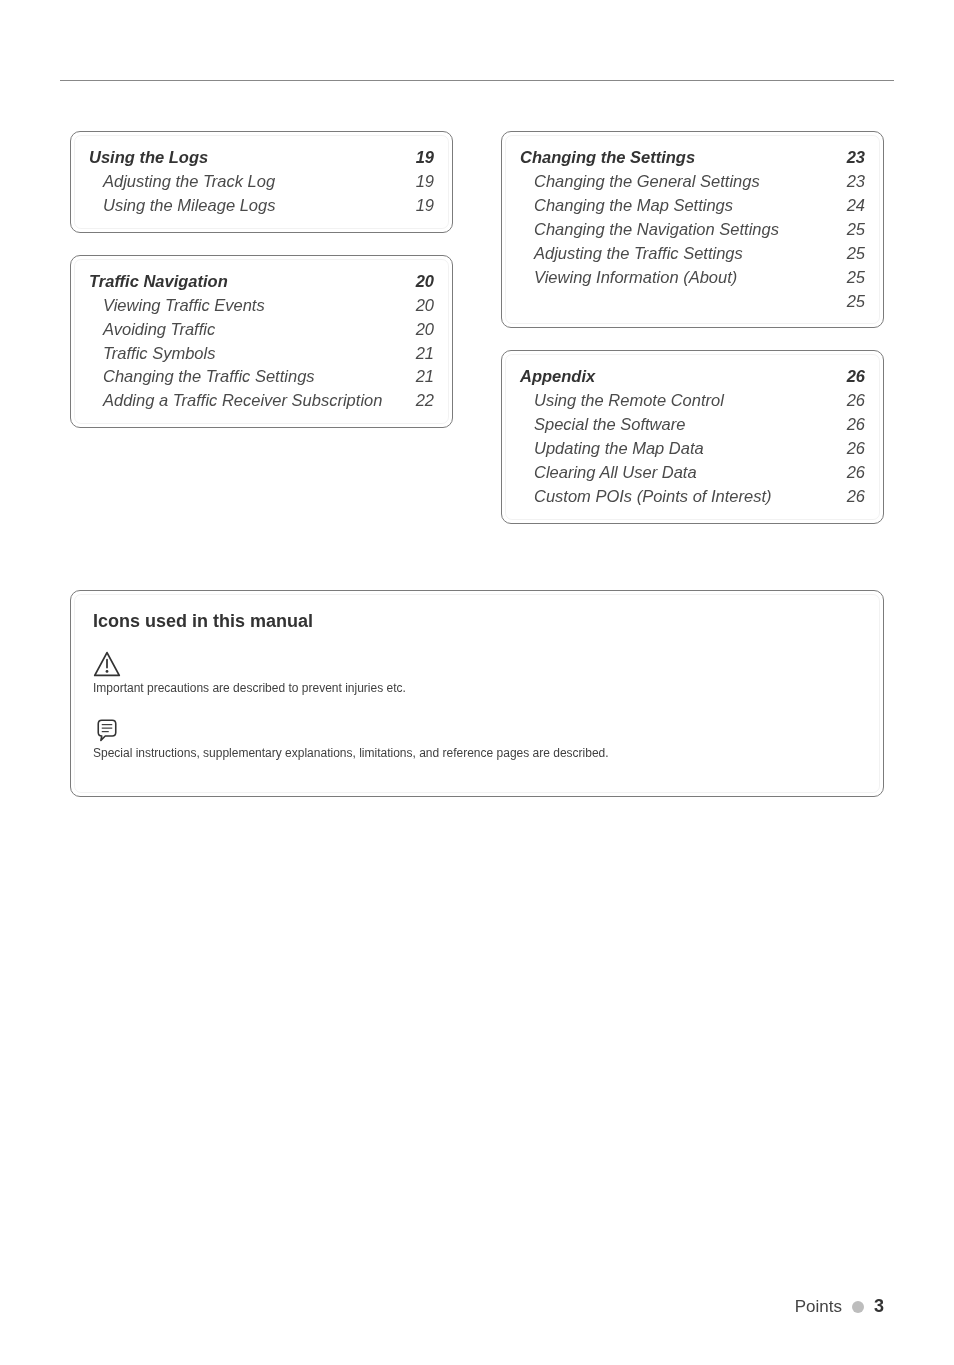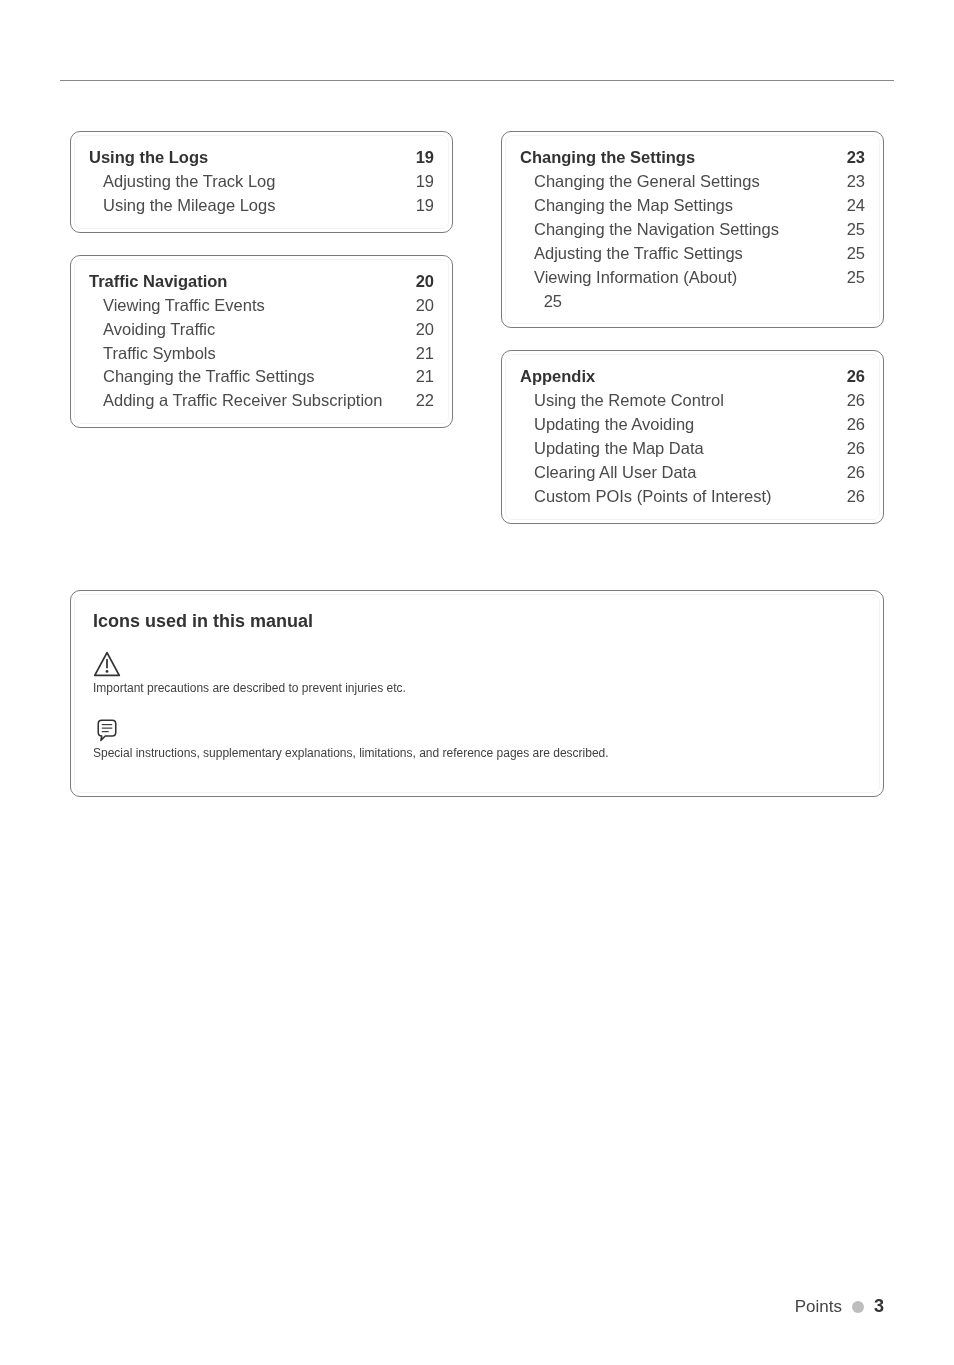--- a/index.html
+++ b/index.html
@@ -31,24 +31,25 @@
   .box::before {
     content: "";
     position: absolute;
     inset: 3px;
     border: 1px solid rgba(0,0,0,0.05);
     border-radius: 7px;
     pointer-events: none;
   }
   .row {
     display: flex;
-    justify-content: space-between;
+    justify-content: flex-end;
     align-items: baseline;
     line-height: 1.45;
     font-size: 16.5px;
+    font-style: italic;
   }
   .row.heading { font-weight: 700; color: #333; }
   .row.sub { padding-left: 14px; font-weight: 400; }
   .row .label { flex: 1; padding-right: 8px; }
   .row .pg { text-align: right; min-width: 28px; }
 
   .icons-box-wrap { margin-top: 66px; }
   .icons-box {
     border: 1.5px solid #7b7b7b;
     border-radius: 10px;
@@ -175,21 +176,21 @@
       <div class="box">
         <div class="row heading">
           <span class="label">Appendix</span>
           <span class="pg">26</span>
         </div>
         <div class="row sub">
           <span class="label">Using the Remote Control</span>
           <span class="pg">26</span>
         </div>
         <div class="row sub">
-          <span class="label">Updating the Avoiding</span>
+          <span class="label">Special the Software</span>
           <span class="pg">26</span>
         </div>
         <div class="row sub">
           <span class="label">Updating the Map Data</span>
           <span class="pg">26</span>
         </div>
         <div class="row sub">
           <span class="label">Clearing All User Data</span>
           <span class="pg">26</span>
         </div>

